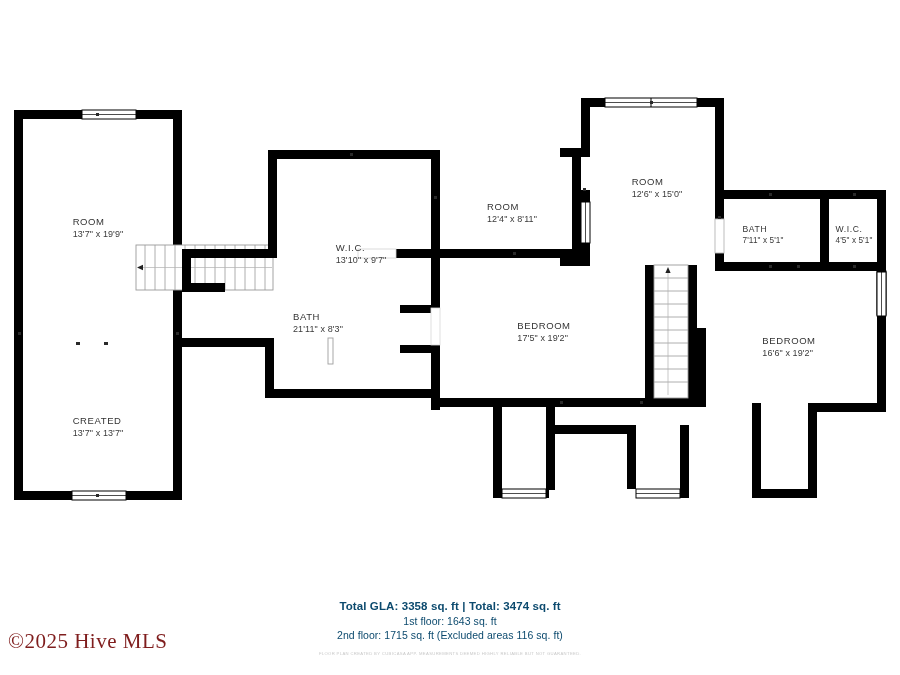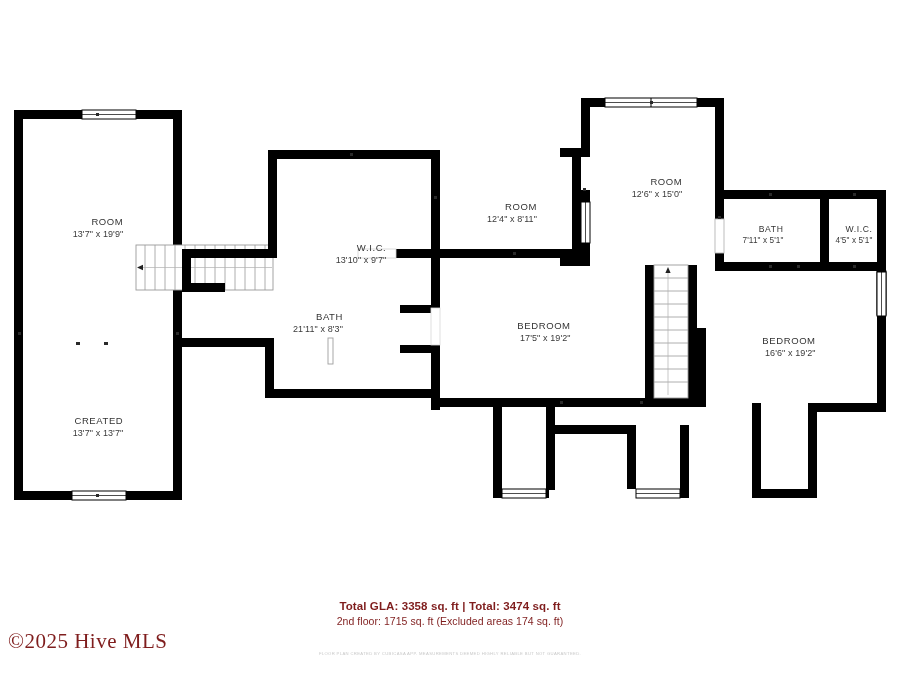--- a/index.html
+++ b/index.html
@@ -20,21 +20,21 @@
     position: absolute;
     left: 0;
     top: 0;
     width: 900px;
     height: 675px;
   }
 
   
   .room-label {
     position: absolute;
-    text-align: right;
+    text-align: left;
     color: #2b2b2b;
     line-height: 1.28;
     white-space: nowrap;
     transform: translate(-50%, -50%);
     pointer-events: none;
   }
   .room-label .rname {
     font-size: 9.5px;
     letter-spacing: 0.6px;
     color: #333333;
@@ -48,21 +48,21 @@
   .room-label.small .rname { font-size: 8.6px; }
   .room-label.small .rdim  { font-size: 8.2px; }
 
   
   #footer-summary {
     position: absolute;
     left: 0;
     top: 600px;
     width: 900px;
     text-align: center;
-    color: #7f1d1d;
+    color: #0c4a6e;
   }
   #footer-summary .line-total {
     font-size: 11.5px;
     font-weight: bold;
     letter-spacing: 0.1px;
     margin-bottom: 3px;
   }
   #footer-summary .line-floor {
     font-size: 10.5px;
     letter-spacing: 0.05px;
@@ -384,18 +384,19 @@
   <div class="rdim">17'5" x 19'2"</div>
 </div>
 
 <div class="room-label" style="left:789px; top:347px;">
   <div class="rname">BEDROOM</div>
   <div class="rdim">16'6" x 19'2"</div>
 </div>
 
 <div id="footer-summary">
   <div class="line-total">Total GLA: 3358 sq. ft | Total: 3474 sq. ft</div>
-  <div class="line-floor">2nd floor: 1715 sq. ft (Excluded areas 174 sq. ft)</div>
+  <div class="line-floor">1st floor: 1643 sq. ft</div>
+  <div class="line-floor">2nd floor: 1715 sq. ft (Excluded areas 116 sq. ft)</div>
 </div>
 
 <div id="footer-disclaimer">FLOOR PLAN CREATED BY CUBICASA APP. MEASUREMENTS DEEMED HIGHLY RELIABLE BUT NOT GUARANTEED.</div>
 
 <div id="mls-watermark">©2025 Hive MLS</div>
 
 </body></html>

